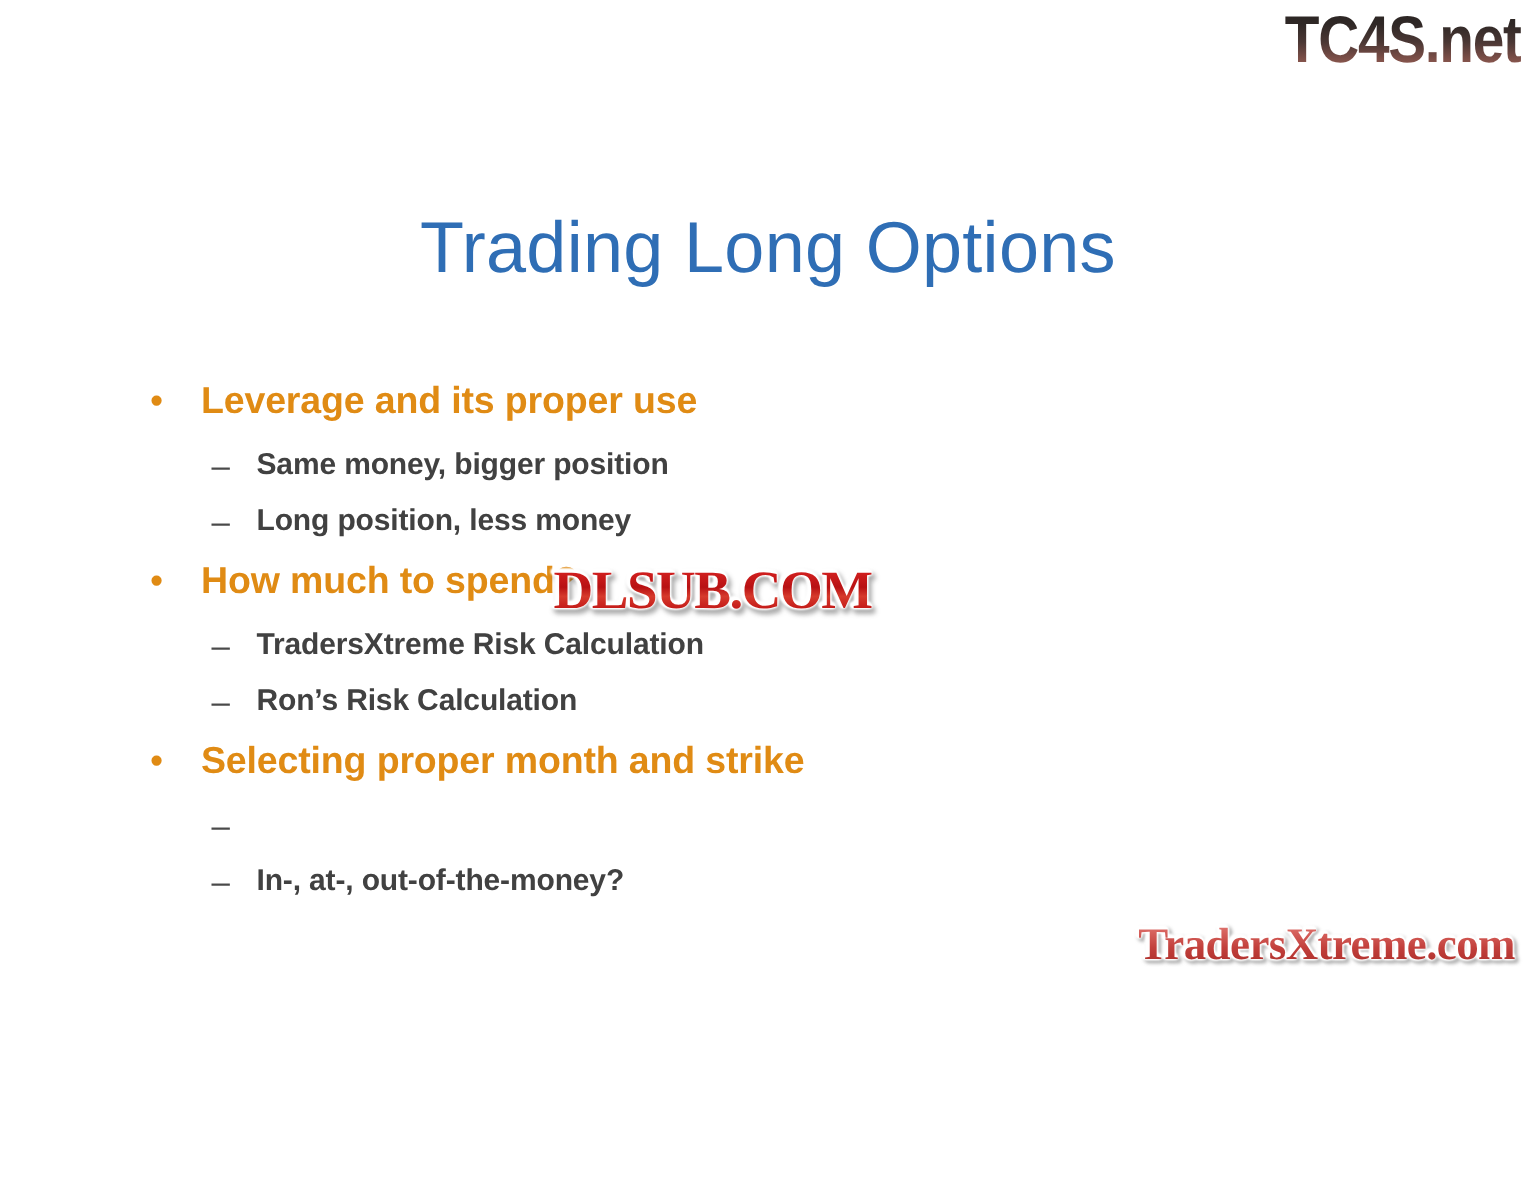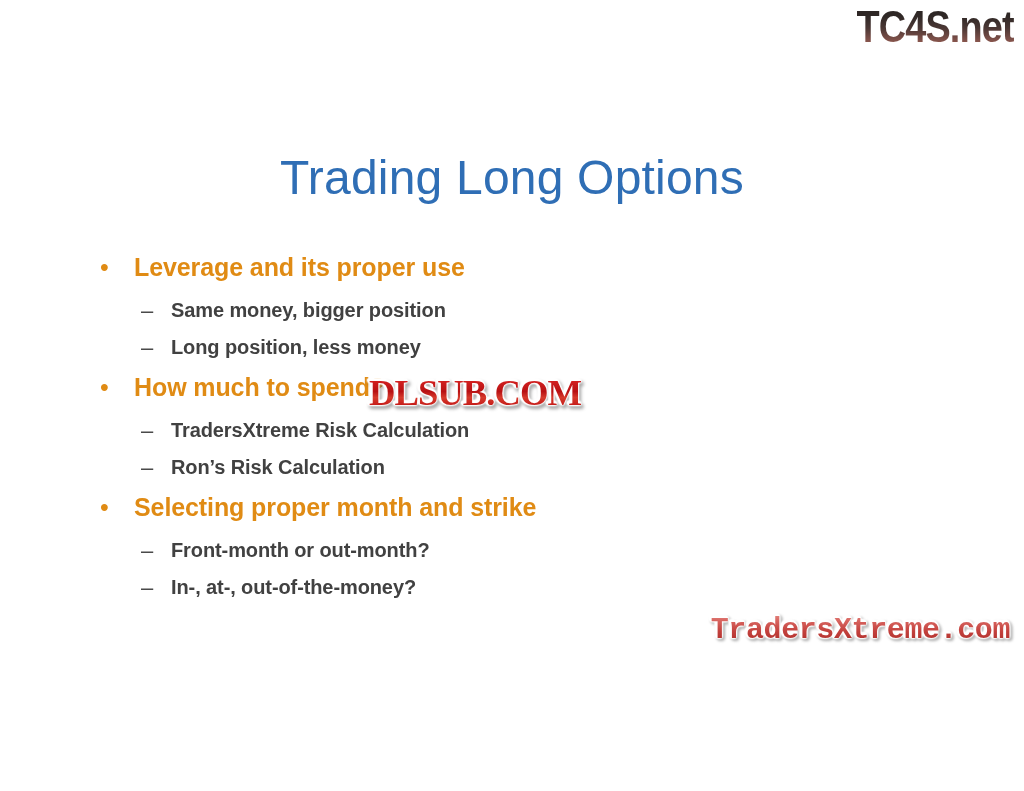--- a/index.html
+++ b/index.html
@@ -46,21 +46,21 @@
     text-shadow: none;
     white-space: nowrap;
     user-select: none;
   }
 
   
   .slide-title {
     position: absolute;
     left: 0;
     right: 0;
-    top: 118px;
+    top: 106px;
     text-align: center;
     color: #2f6eb5;
     font-size: 48px;
     font-weight: normal;
     line-height: 56px;
     letter-spacing: 0.2px;
     white-space: nowrap;
   }
 
   
@@ -157,21 +157,21 @@
       drop-shadow(0.9px -0.9px 0 #ffffff)
       drop-shadow(-0.9px -0.9px 0 #ffffff)
       drop-shadow(2.5px 3px 1.5px rgba(60,60,60,0.42));
   }
 
   
   .brand-bottom {
     position: absolute;
     right: 14px;
     bottom: 8px;
-    font-family: Liberation Mono, monospace;
+    font-family: Liberation Serif, serif;
     font-weight: bold;
     font-size: 30px;
     line-height: 34px;
     letter-spacing: -0.4px;
     color: #c5514c;
     background-image: linear-gradient(to bottom,
         #e58e88 0%,
         #d86560 22%,
         #c2403c 55%,
         #b43430 78%,
@@ -231,21 +231,20 @@
       </div>
     </div>
 
     <div class="grp">
       <div class="l1">
         <span class="l1-marker">•</span>
         <span class="l1-text">Selecting proper month and strike</span>
       </div>
       <div class="l2">
         <span class="l2-marker">–</span>
-        <span class="l2-text">Front-month or out-month?</span>
       </div>
       <div class="l2">
         <span class="l2-marker">–</span>
         <span class="l2-text">In-, at-, out-of-the-money?</span>
       </div>
     </div>
 
   </div>
 
   <div class="watermark">DLSUB.COM</div>

